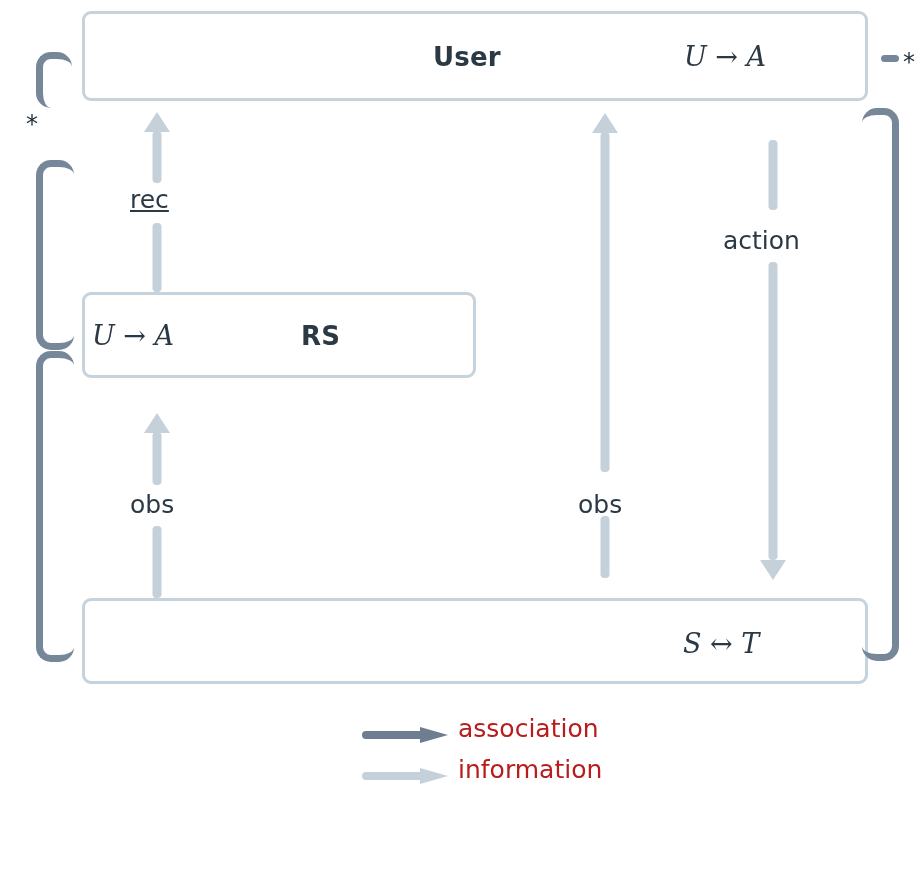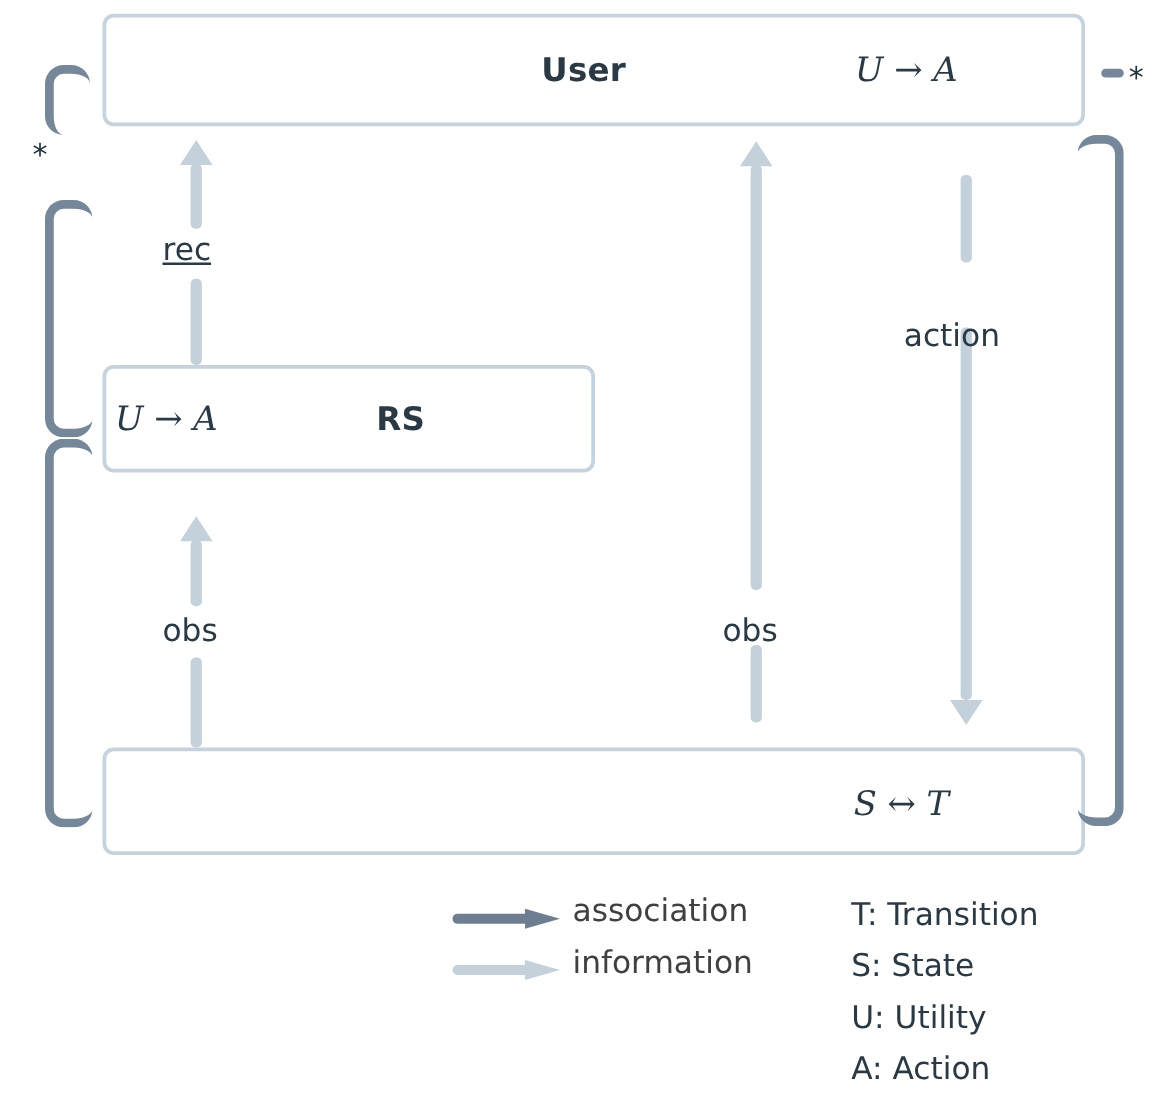--- a/index.html
+++ b/index.html
@@ -103,21 +103,21 @@
   
   #legend{position:absolute;left:358px;top:714px;}
   .leg-row{position:relative;height:41px;}
   .leg-arrow{position:absolute;left:0;top:13px;width:86px;height:16px;}
   .leg-arrow .shaft{position:absolute;left:0;top:4px;height:8px;width:62px;border-radius:4px;}
   .leg-arrow .head{
     position:absolute;left:58px;top:0;width:0;height:0;
     border-top:8px solid transparent;
     border-bottom:8px solid transparent;
   }
-  .leg-text{position:absolute;left:96px;top:0;font-size:25px;color:#404040;white-space:nowrap;}
+  .leg-text{position:absolute;left:96px;top:0;font-size:25px;color:#b91c1c;white-space:nowrap;}
 
   #abbrev{position:absolute;left:677px;top:711px;}
   .abbrev-row{font-size:25px;color:#2b3945;line-height:41px;white-space:nowrap;}
 </style>
 </head>
 <body>
 
 <div id="stage">
 
   <div class="node" id="user-box"></div>
@@ -150,21 +150,21 @@
     <div class="shaft" style="top:19px;height:340px;"></div>
     <div class="shaft" style="top:403px;height:62px;"></div>
   </div>
   <div class="edge-label" style="left:574px;top:490px;">obs</div>
 
   <div class="arrow-v" style="left:749px;top:140px;width:40px;height:440px;">
     <div class="shaft" style="top:0;height:70px;"></div>
     <div class="shaft" style="top:122px;height:298px;"></div>
     <div class="head head-down" style="top:420px;"></div>
   </div>
-  <div class="edge-label" style="left:719px;top:226px;margin-top:28px;">action</div>
+  <div class="edge-label" style="left:719px;top:226px;">action</div>
 
   <div class="bracket br-corner-tl" style="left:32px;top:52px;width:36px;height:56px;"></div>
 
   <div class="bracket br-left" style="left:32px;top:160px;width:38px;height:190px;"></div>
   <div class="star" style="left:22px;top:112px;">*</div>
 
   <div class="bracket br-left" style="left:32px;top:351px;width:38px;height:311px;"></div>
 
   <div class="bracket br-right" style="left:858px;top:108px;width:37px;height:553px;"></div>
   <div class="nub" style="left:877px;top:55px;"></div>
@@ -180,20 +180,14 @@
     </div>
     <div class="leg-row">
       <span class="leg-arrow">
         <span class="shaft" style="background:#c4d0da;"></span>
         <span class="head" style="border-left:28px solid #c4d0da;"></span>
       </span>
       <span class="leg-text">information</span>
     </div>
   </div>
 
-  <div id="abbrev">
-    <div class="abbrev-row">T: Transition</div>
-    <div class="abbrev-row">S: State</div>
-    <div class="abbrev-row">U: Utility</div>
-    <div class="abbrev-row">A: Action</div>
-  </div>
 
 </div>
 
 </body></html>

